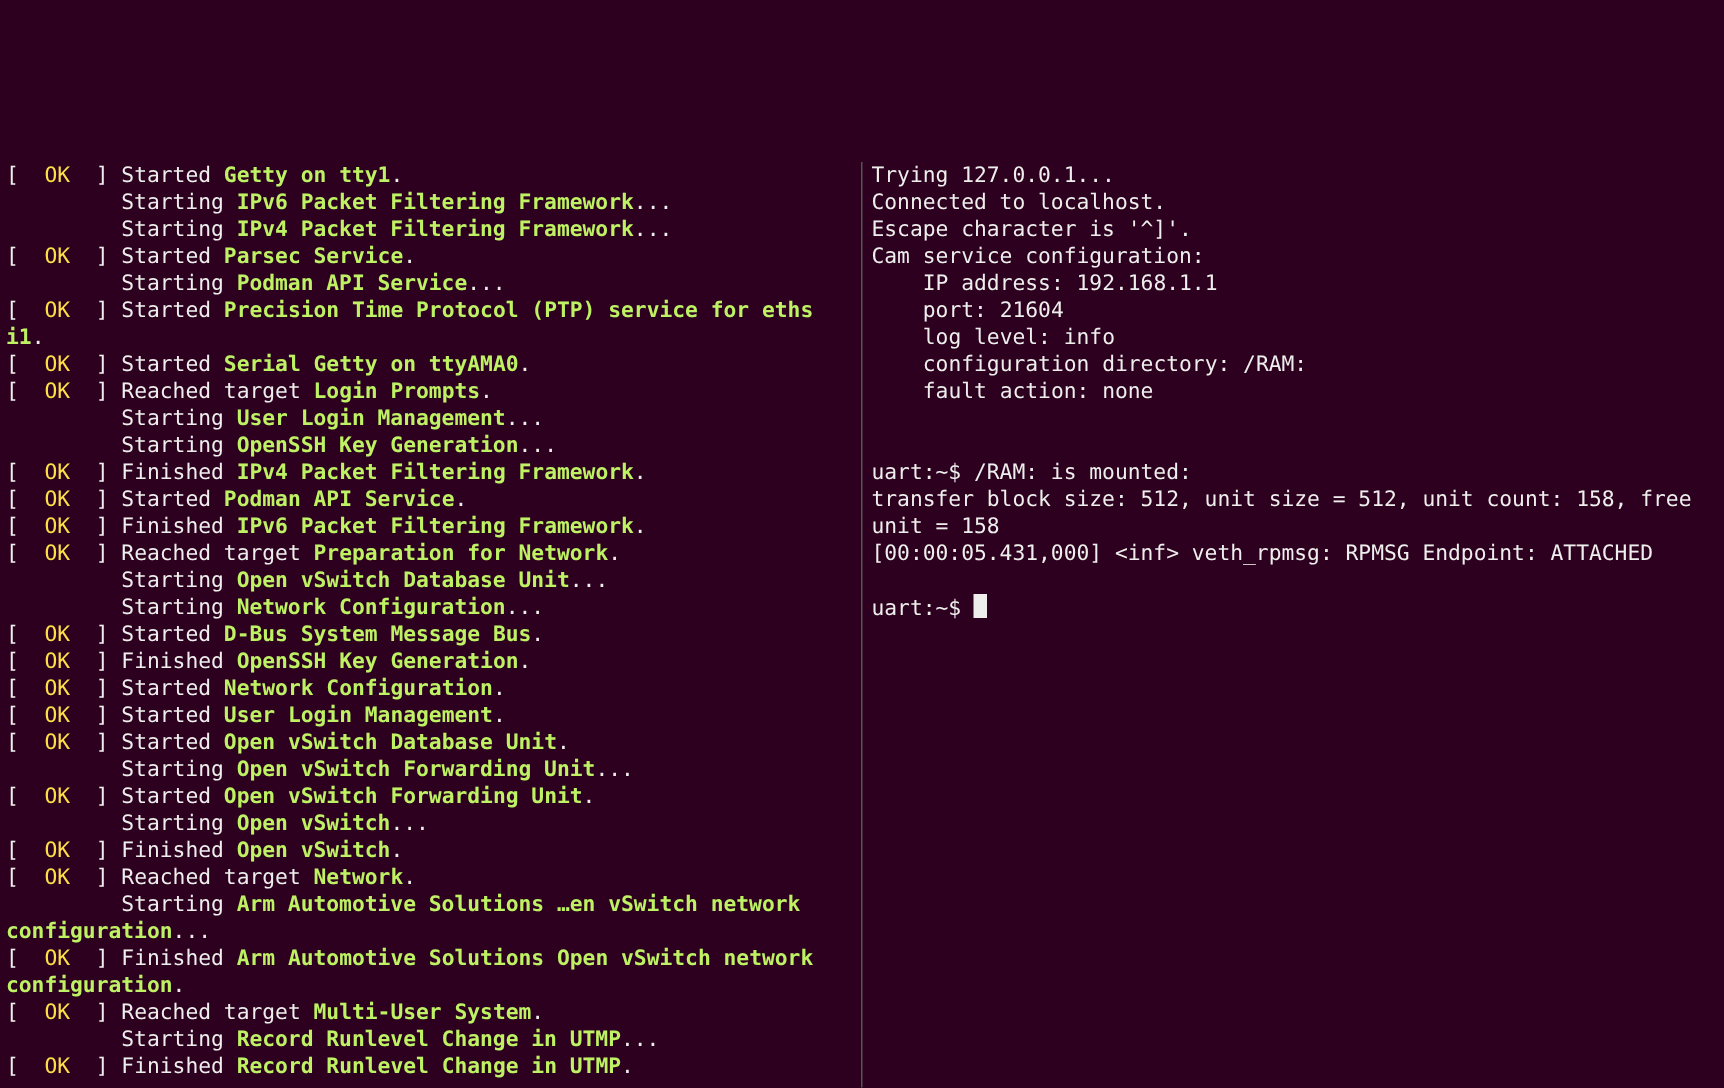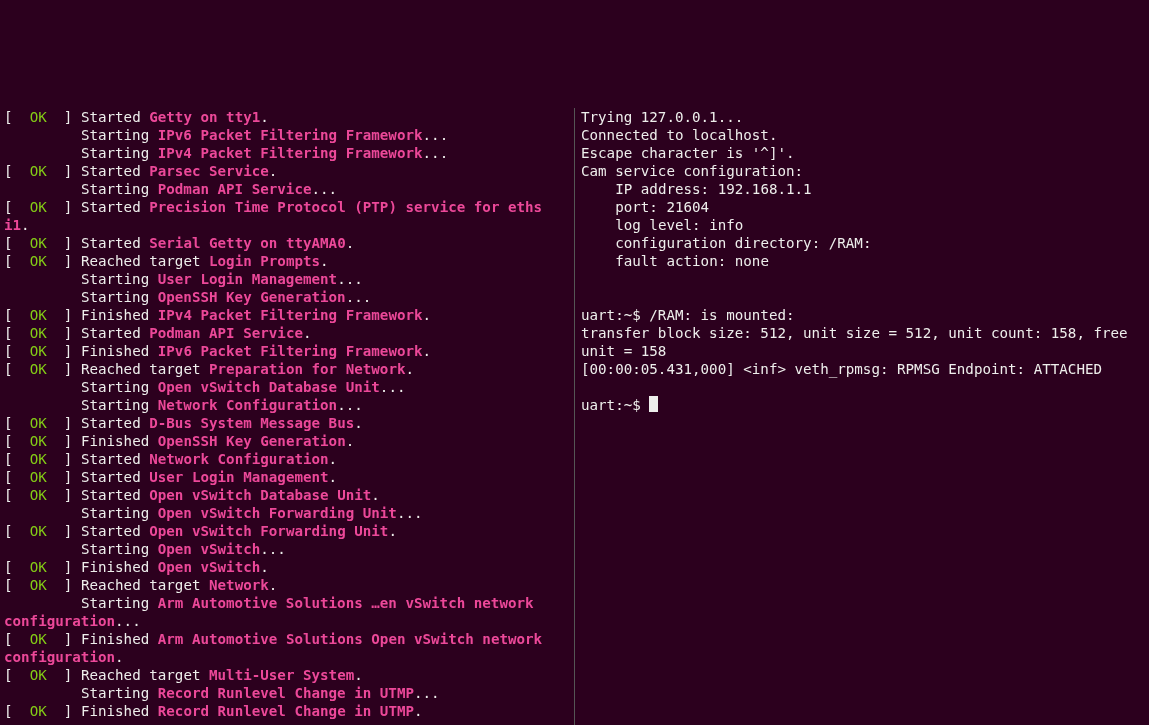--- a/index.html
+++ b/index.html
@@ -43,22 +43,22 @@
     overflow: hidden;
   }
   .divider {
     width: 1px;
     background: #555;
     height: 707px;
     flex: none;
   }
 
   
-  .ok   { color: #84cc16; }
-  .bold { color: #ec4899; font-weight: 700; }
+  .ok   { color: #fde047; }
+  .bold { color: #bef264; font-weight: 700; }
   .cursor {
     display: inline-block;
     width: 9px;
     height: 16px;
     background: #eeeeec;
     vertical-align: -2px;
   }
   .line { height: 18px; }
   .wrap { white-space: pre-wrap; word-break: break-all; }
 </style>

